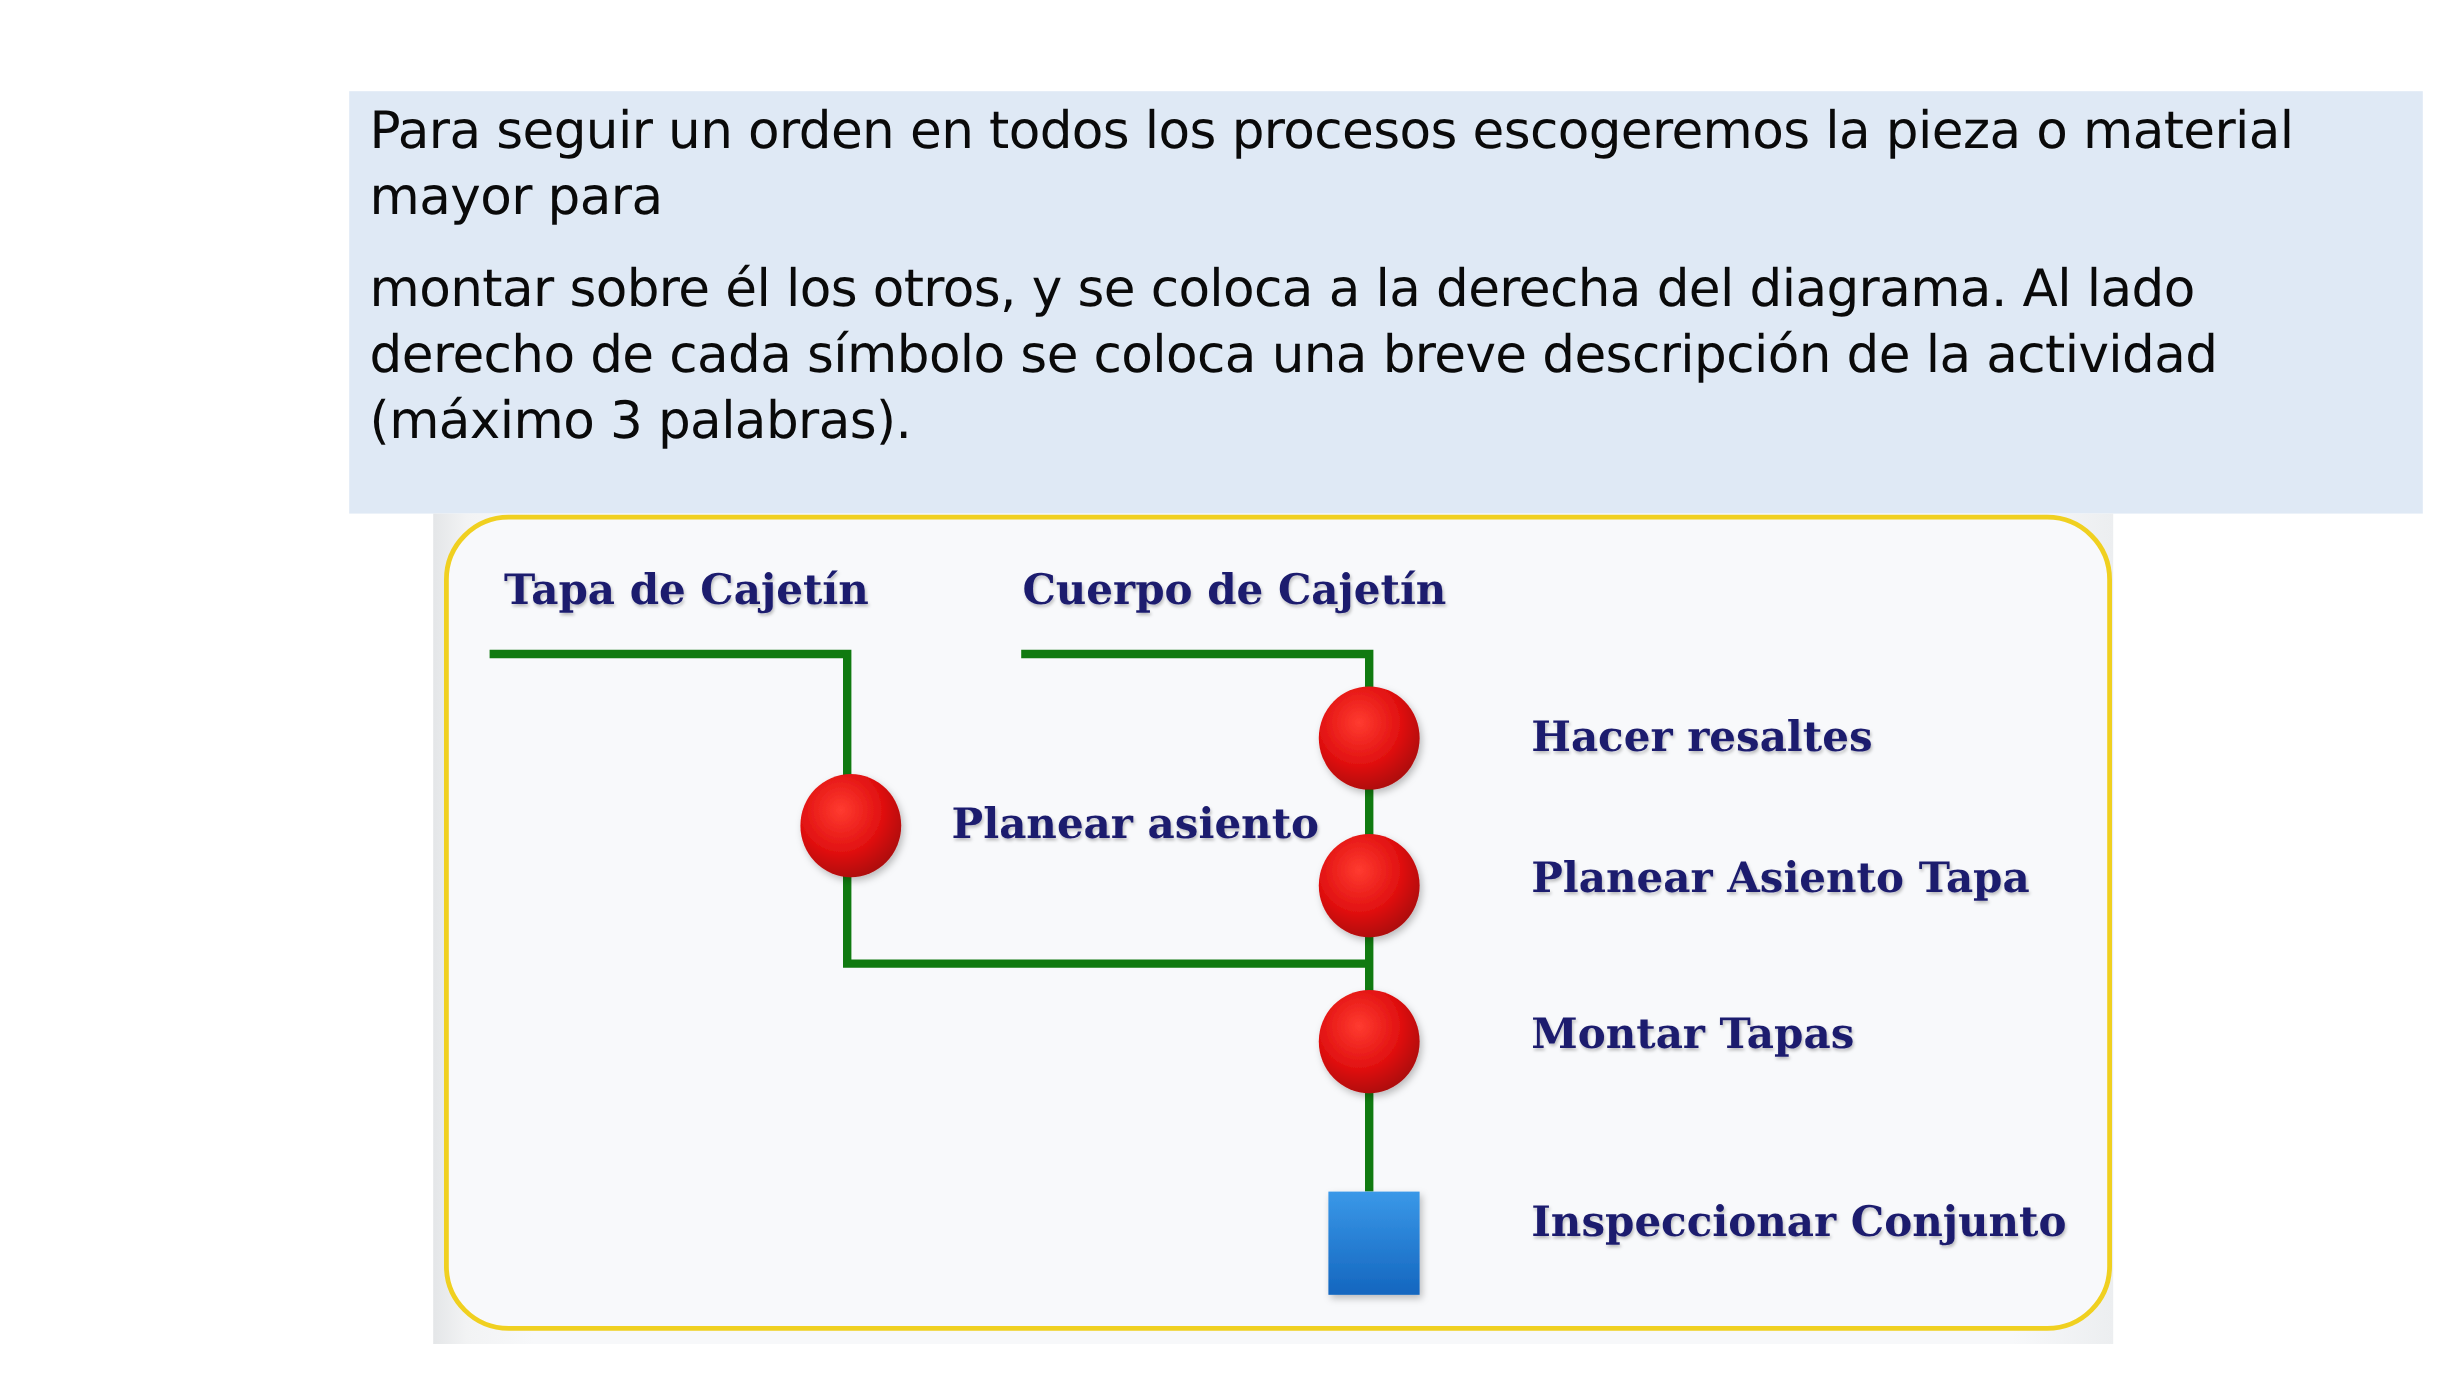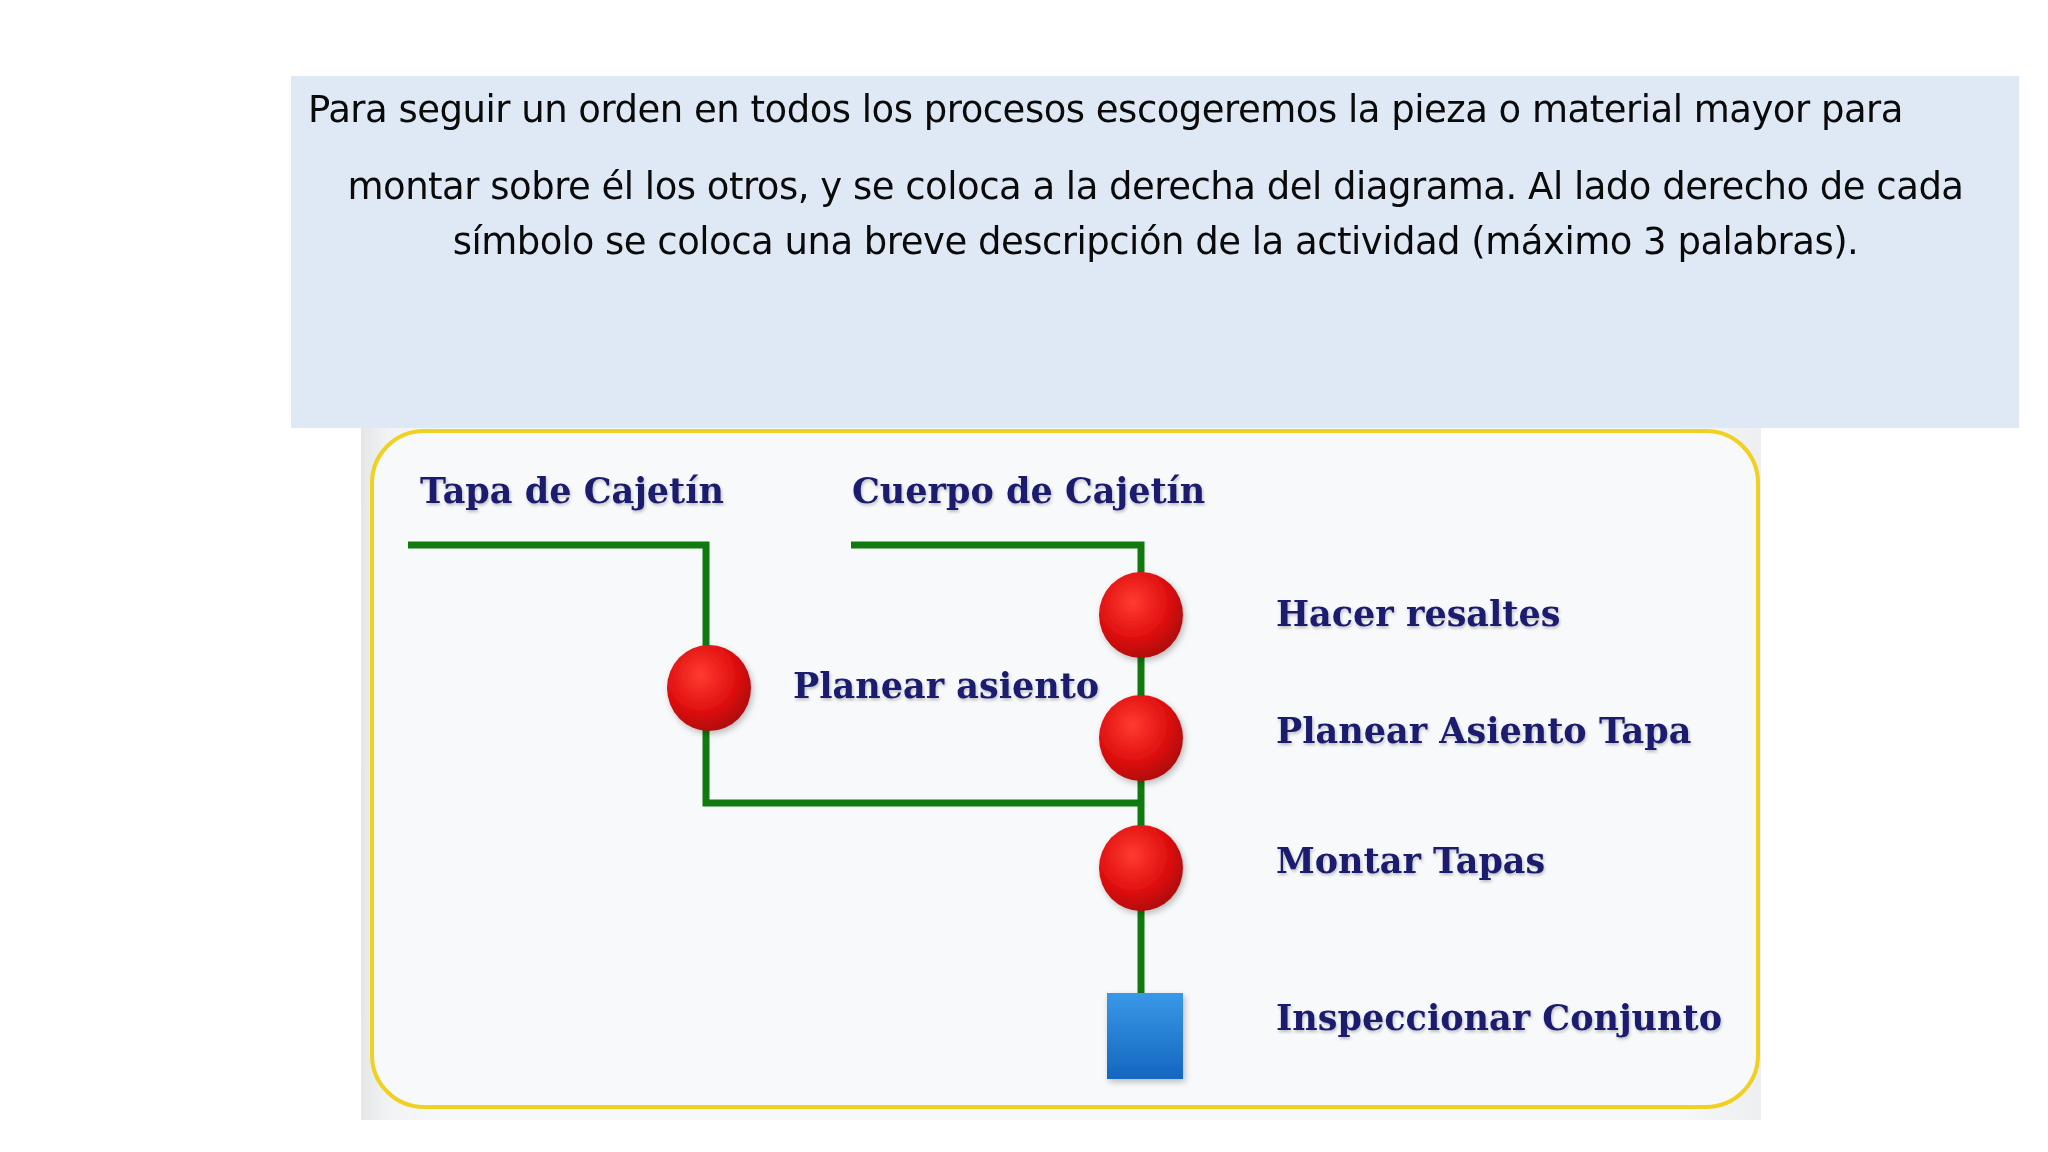--- a/index.html
+++ b/index.html
@@ -1,19 +1,19 @@
 <!DOCTYPE html>
 <html><head>
 <meta charset="utf-8">
 <style>
   html, body { margin:0; padding:0; }
   body { width:2048px; height:1152px; background:#ffffff; position:relative; overflow:hidden; font-family:"Liberation Sans", sans-serif; }
   .textbox { position:absolute; left:291px; top:76px; width:1728px; height:352px; background:#dfe9f5; box-sizing:border-box; padding:6px 16px 0 17px; }
-  .textbox p { margin:0; font-family:"DejaVu Sans", sans-serif; font-size:37px; line-height:55px; color:#0a0a0a; letter-spacing:-0.5px; }
-  .textbox p + p { margin-top:22px;text-align:center; }
+  .textbox p { margin:0; font-family:"DejaVu Sans", sans-serif; font-size:43px; line-height:55px; color:#0a0a0a; letter-spacing:-0.5px; }
+  .textbox p + p { margin-top:22px; }
   .figure { position:absolute; left:361px; top:428px; width:1400px; height:692px; background:linear-gradient(90deg,#e4e6e8 0%,#f2f3f4 2%,#f7f8fa 6%,#f7f8fa 94%,#eceef0 100%); }
   .figure svg { position:absolute; left:0; top:0; }
   .lbl { font-family:"DejaVu Serif", serif; font-weight:bold; fill:#1c1c6e; font-size:35px; }
 </style>
 </head>
 <body>
 
 <div class="textbox">
   <p>Para seguir un orden en todos los procesos escogeremos la pieza o material mayor para</p>
   <p>montar sobre él los otros, y se coloca a la derecha del diagrama. Al lado derecho de cada símbolo se coloca una breve descripción de la actividad (máximo 3 palabras).</p>

